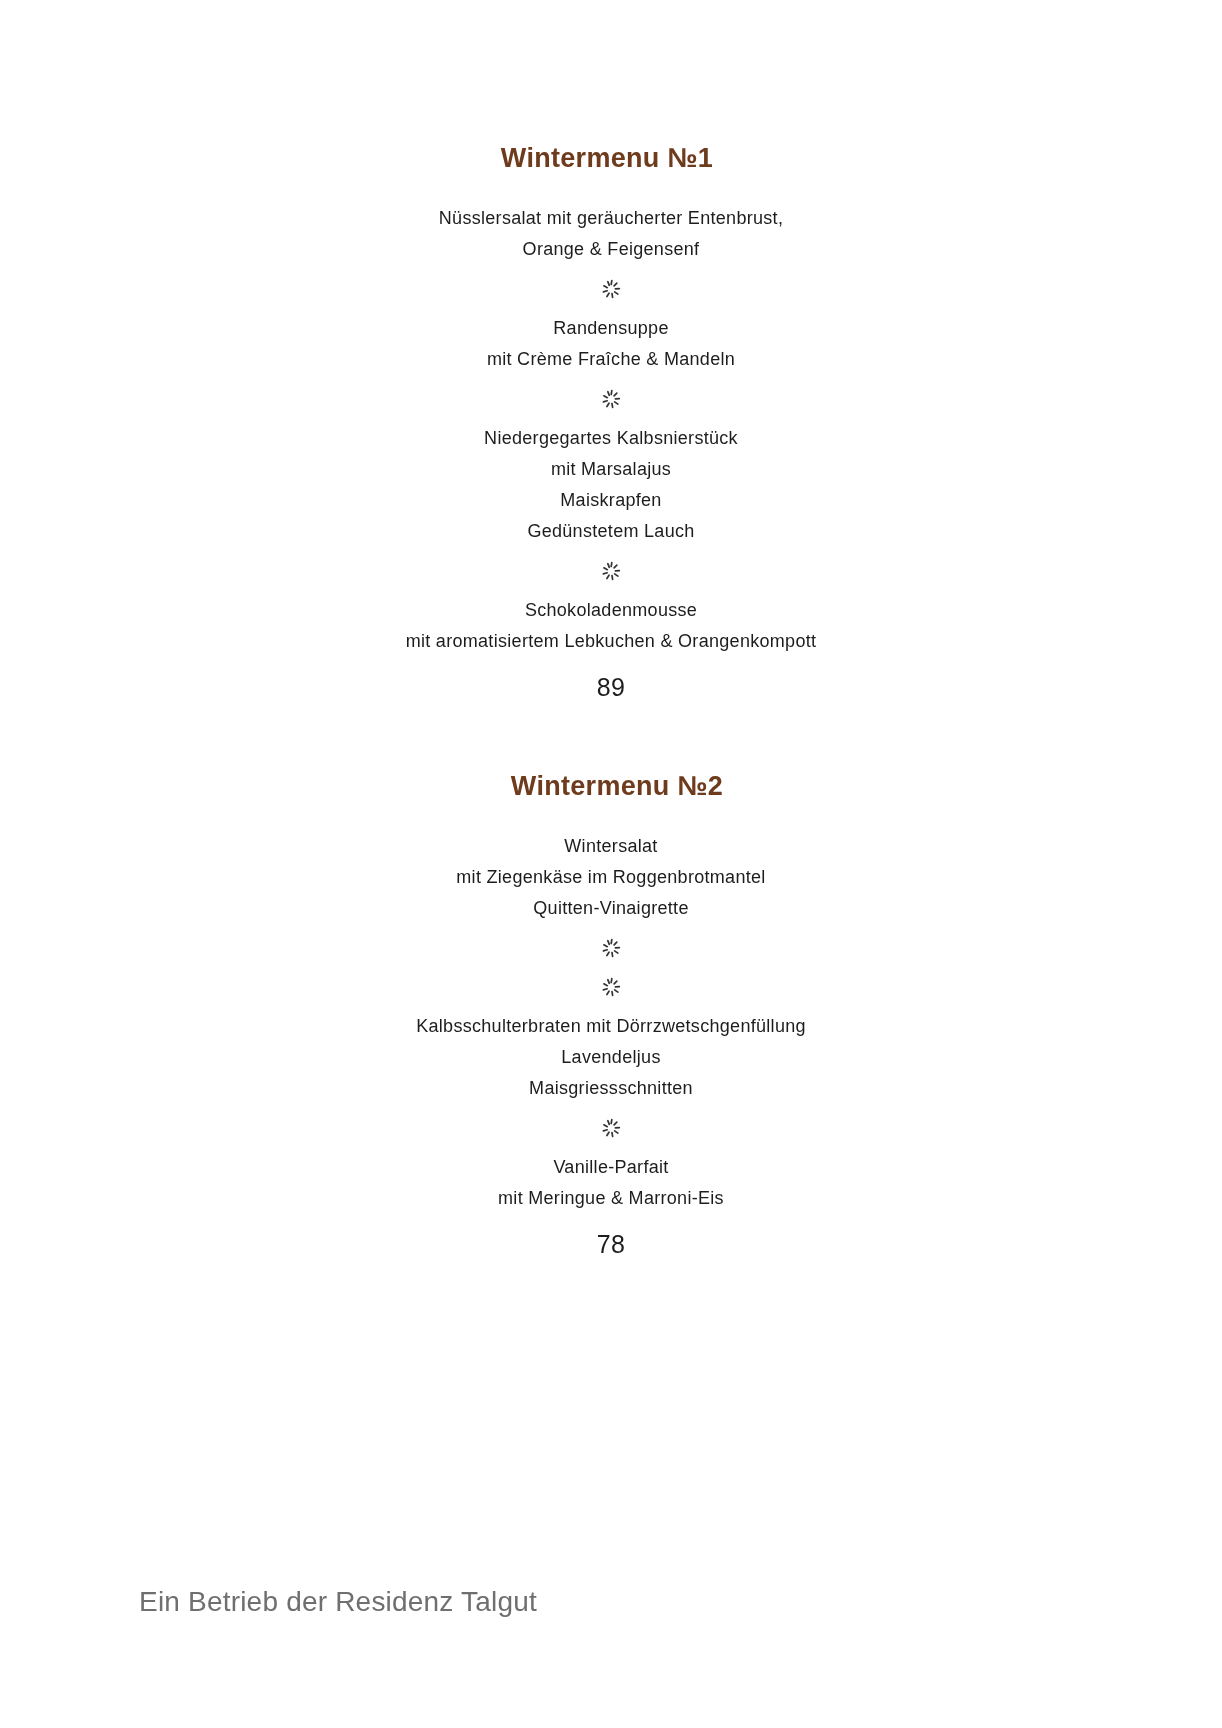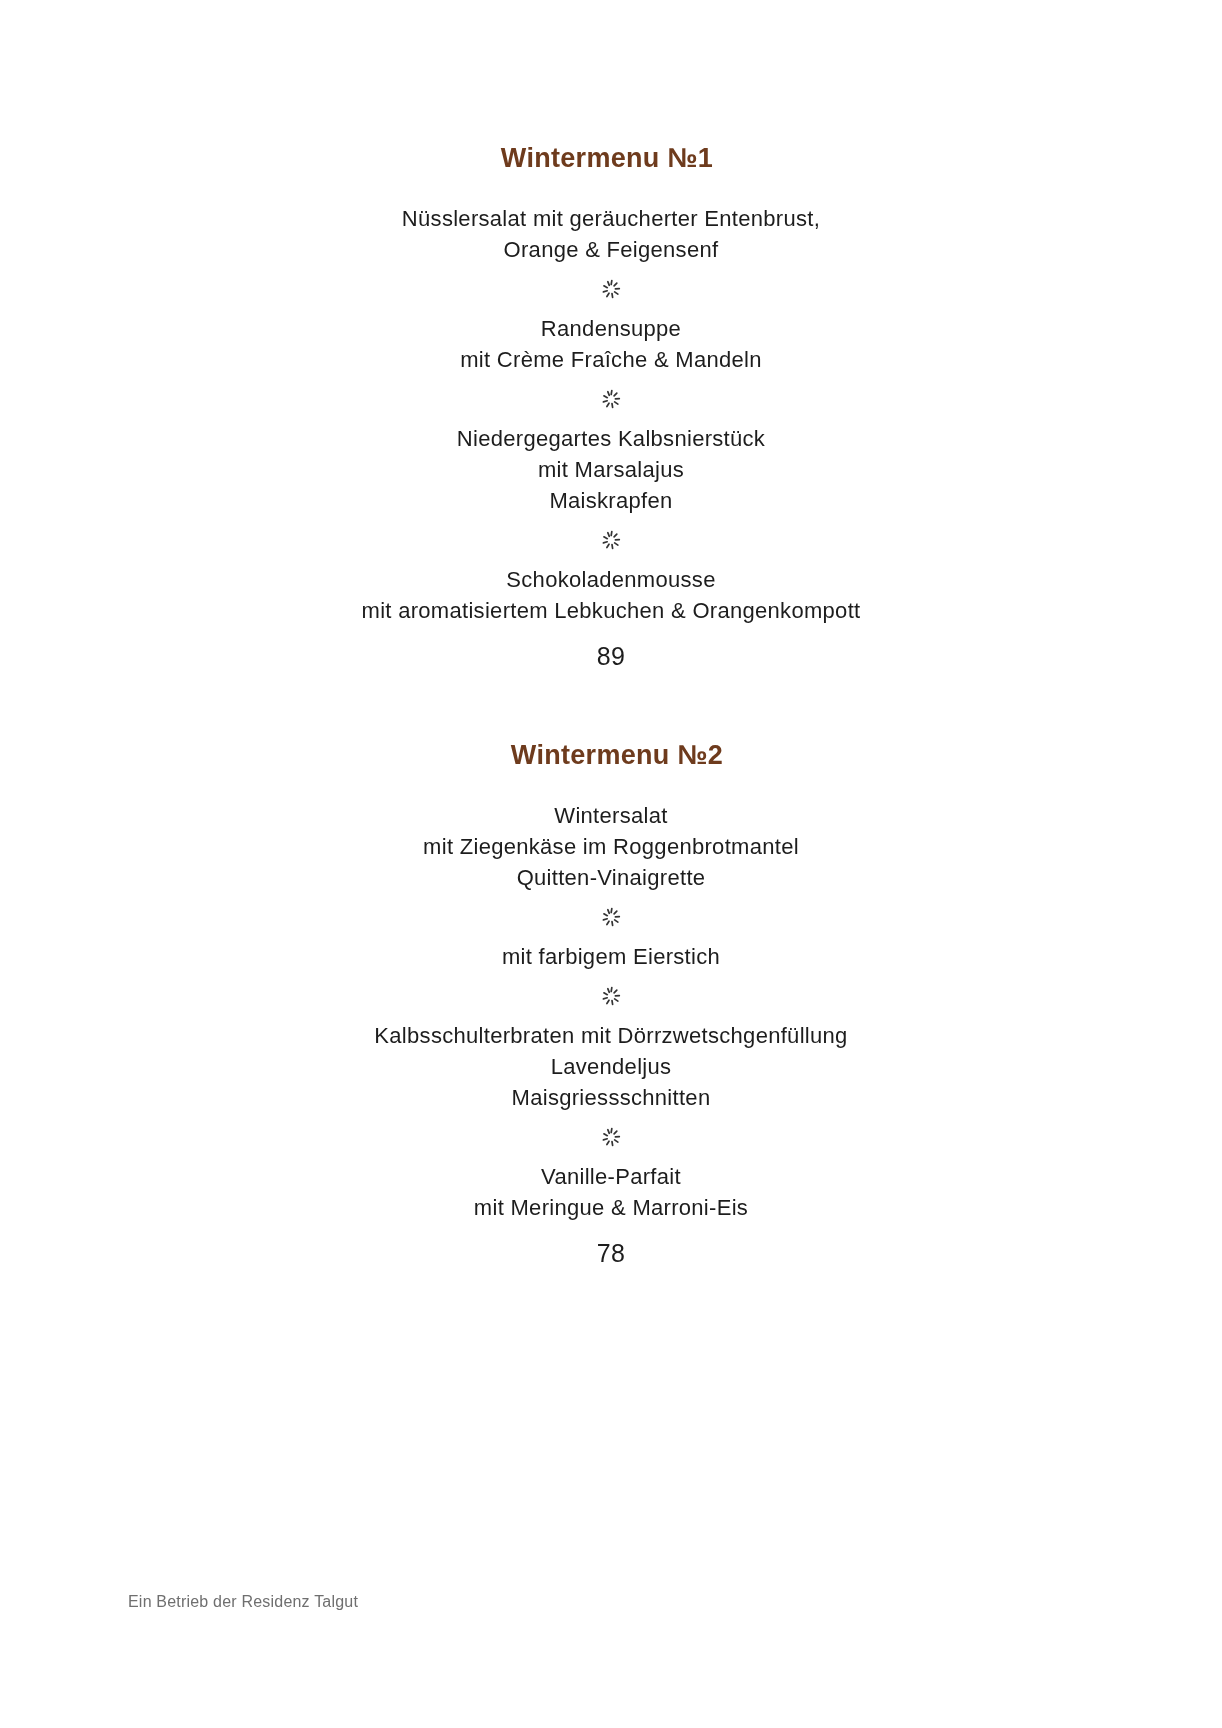--- a/index.html
+++ b/index.html
@@ -26,44 +26,44 @@
     font-weight: 700;
     color: #6e3b1d;
     letter-spacing: 0.3px;
     margin: 0 8px 28px 0;
   }
   .menu-heading.second {
     margin-top: 66px;
     padding-left: 20px;
   }
   .course-line {
-    font-size: 22px;
+    font-size: 18px;
     line-height: 31px;
     letter-spacing: 0.3px;
     color: #1d1d1d;
   }
   .separator {
     height: 30px;
     margin: 9px 0;
     display: flex;
     align-items: center;
     justify-content: center;
   }
   .price {
     margin-top: 15px;
     font-size: 25px;
     line-height: 31px;
     letter-spacing: 0.3px;
     color: #1d1d1d;
   }
   .footer {
     position: absolute;
-    left: 128px;
+    left: 139px;
     top: 1588px;
-    font-size: 16px;
+    font-size: 28px;
     line-height: 28px;
     color: #6f6f6f;
     font-weight: 400;
     letter-spacing: 0.2px;
   }
   .sparkle {
     width: 24px;
     height: 24px;
     display: block;
   }
@@ -112,20 +112,21 @@
       <div class="separator">
         <svg class="sparkle" viewBox="0 0 24 24">
             <use href="#sparkle-def"></use>
           </svg>
       </div>
 
       <div>
         <div class="course-line">Niedergegartes Kalbsnierstück</div>
         <div class="course-line">mit Marsalajus</div>
         <div class="course-line">Maiskrapfen</div>
+        <div class="course-line">Gedünstetem Lauch</div>
       </div>
 
       <div class="separator">
         <svg class="sparkle" viewBox="0 0 24 24">
             <use href="#sparkle-def"></use>
           </svg>
       </div>
 
       <div>
         <div class="course-line">Schokoladenmousse</div>
@@ -144,21 +145,20 @@
         <div class="course-line">Quitten-Vinaigrette</div>
       </div>
 
       <div class="separator">
         <svg class="sparkle" viewBox="0 0 24 24">
             <use href="#sparkle-def"></use>
           </svg>
       </div>
 
       <div>
-        <div class="course-line">mit farbigem Eierstich</div>
       </div>
 
       <div class="separator">
         <svg class="sparkle" viewBox="0 0 24 24">
             <use href="#sparkle-def"></use>
           </svg>
       </div>
 
       <div>
         <div class="course-line">Kalbsschulterbraten mit Dörrzwetschgenfüllung</div>

